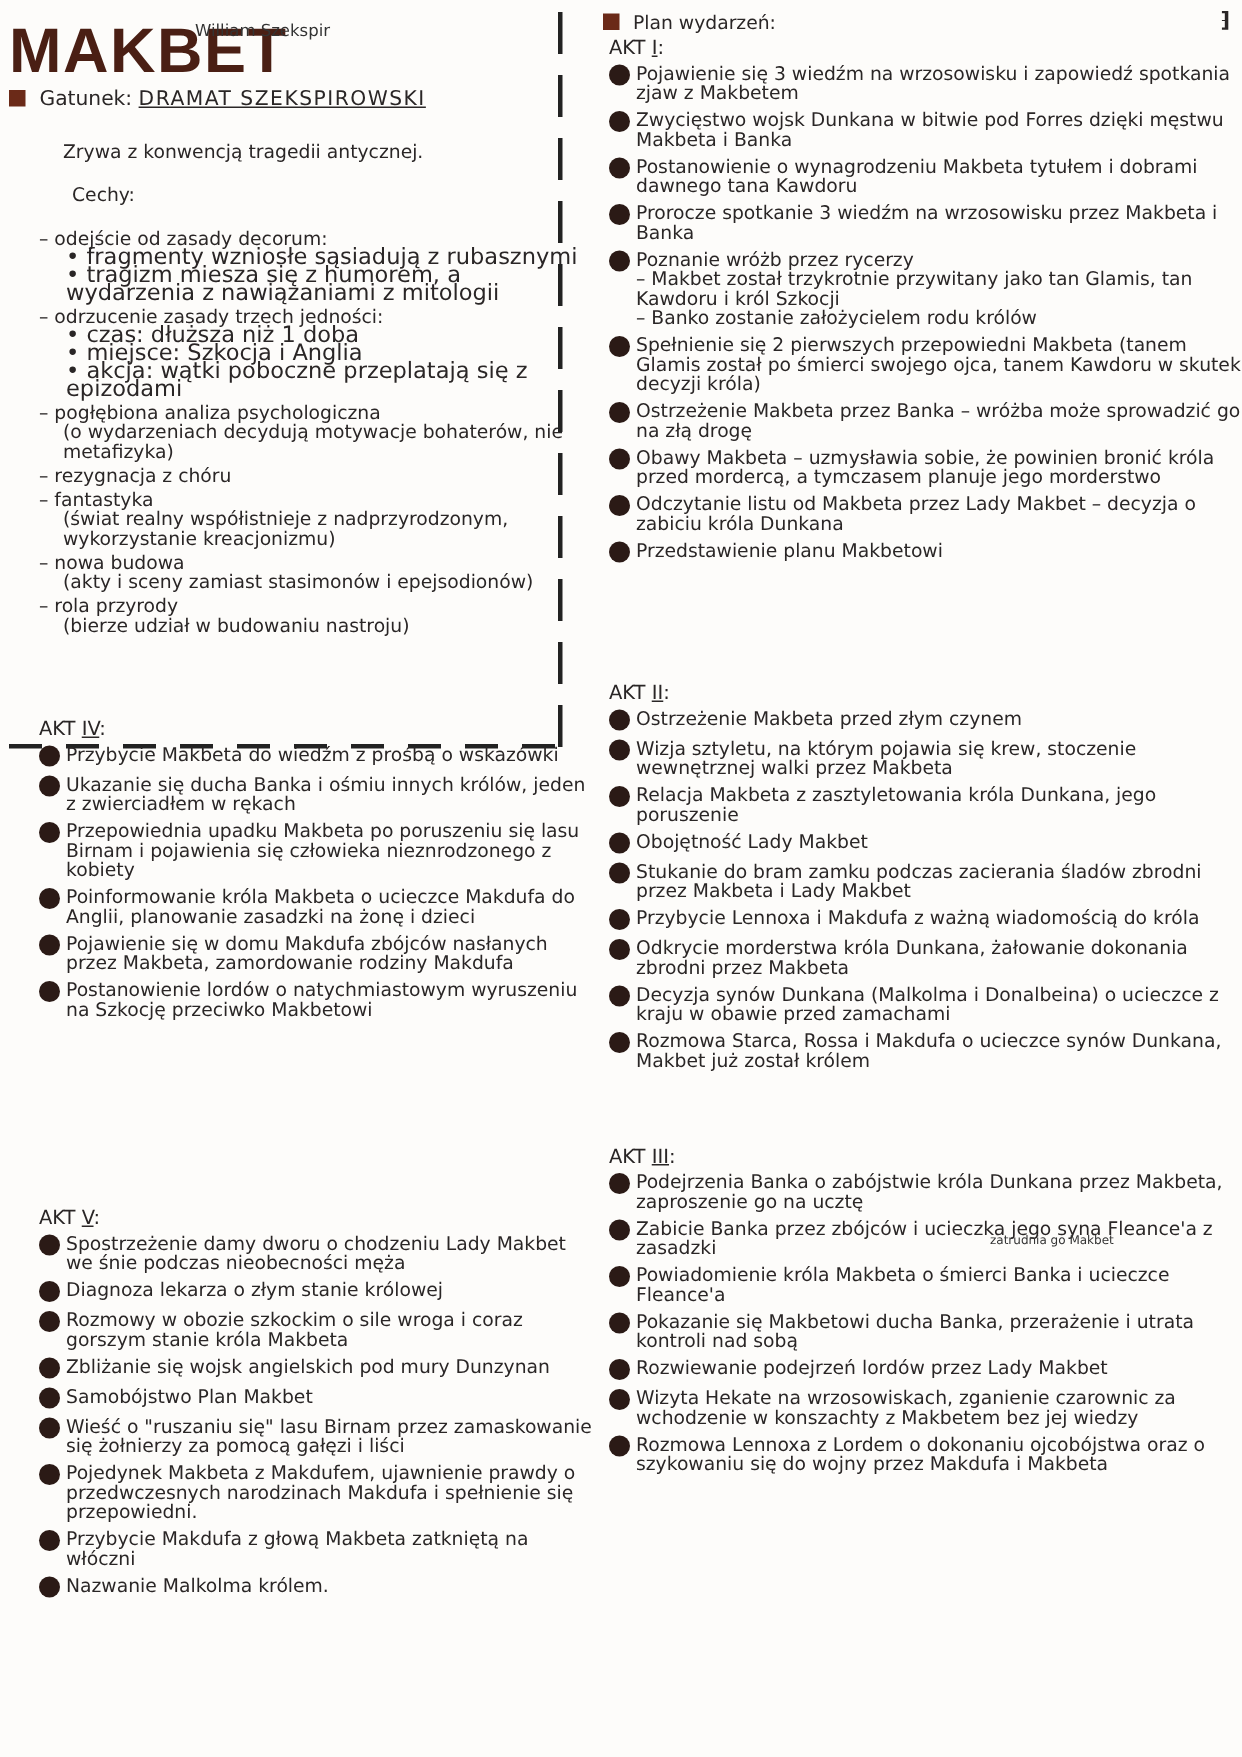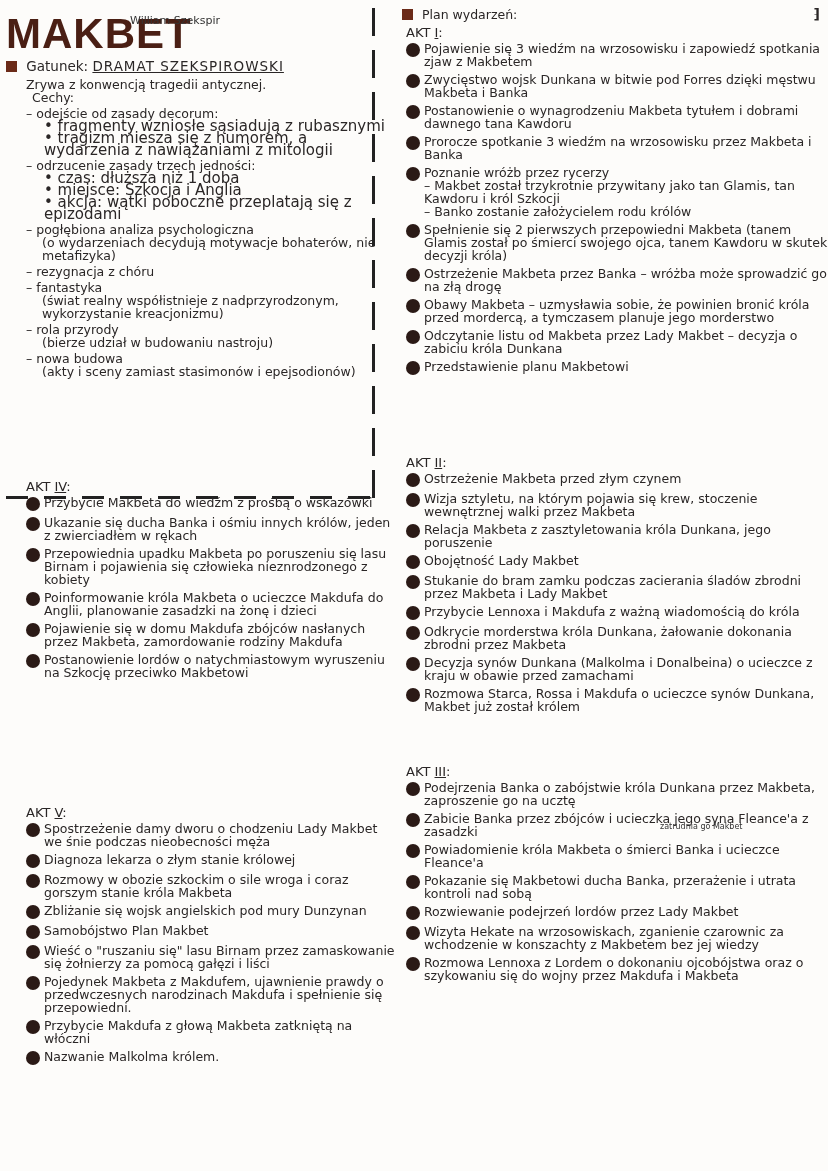--- a/index.html
+++ b/index.html
@@ -15,21 +15,21 @@
     position: absolute; left: 6px; top: 10px;
     font-family: "Liberation Sans", sans-serif; font-weight: bold;
     font-size: 42px; letter-spacing: 1px; color: #4a1f14;
   }
   .author { position: absolute; left: 130px; top: 14px; font-size: 11px; color: #333; }
   .hw { font-size: 12.5px; line-height: 13px; padding-left: 20px; }
   .sq { display: inline-block; width: 11px; height: 11px; background: #6b2a18; margin-right: 5px; vertical-align: -1px; }
   .genre { position: absolute; left: 6px; top: 58px; font-size: 13.5px; }
   .genre .val { text-decoration: underline; letter-spacing: 1px; }
   .left-box { position: absolute; left: 6px; top: 78px; width: 360px; }
-  .line { margin: 0; }
+  .line { margin: 16px; }
   .feat { margin-top: 3px; }
   .feat .h { text-decoration-thickness: 2px; text-underline-offset: 2px; }
   .sub { padding-left: 18px; font-size: 15px; line-height: 12px; }
   .note { padding-left: 16px; }
   .vline { position: absolute; left: 372px; top: 8px; width: 3px; height: 490px;
     background: repeating-linear-gradient(to bottom, #222 0 28px, transparent 28px 42px); }
   .hdash { position: absolute; left: 6px; top: 496px; width: 366px; height: 3px;
     background: repeating-linear-gradient(to right, #222 0 22px, transparent 22px 38px); }
   .act { position: absolute; }
   .act-title { font-size: 13px; margin-bottom: 3px; }
@@ -75,26 +75,26 @@
           <div class="note">(o wydarzeniach decydują motywacje bohaterów, nie metafizyka)</div>
         </div>
         <div class="feat">
           <div>– <span class="h">rezygnacja z chóru</span></div>
         </div>
         <div class="feat">
           <div>– <span class="h">fantastyka</span></div>
           <div class="note">(świat realny współistnieje z nadprzyrodzonym, wykorzystanie kreacjonizmu)</div>
         </div>
         <div class="feat">
+          <div>– <span class="h">nowa budowa</span></div>
+          <div class="note">(akty i sceny zamiast stasimonów i epejsodionów)</div>
+        </div>
+        <div class="feat">
           <div>– <span class="h">rola przyrody</span></div>
           <div class="note">(bierze udział w budowaniu nastroju)</div>
-        </div>
-        <div class="feat">
-          <div>– <span class="h">nowa budowa</span></div>
-          <div class="note">(akty i sceny zamiast stasimonów i epejsodionów)</div>
         </div>
       </div>
   </div>
 
   <div class="vline"></div>
   <div class="hdash"></div>
 
   <div class="act hw" style="left:382px; top:8px; width:440px;">
     <span class="sq"></span>
     <span>Plan wydarzeń:</span>

